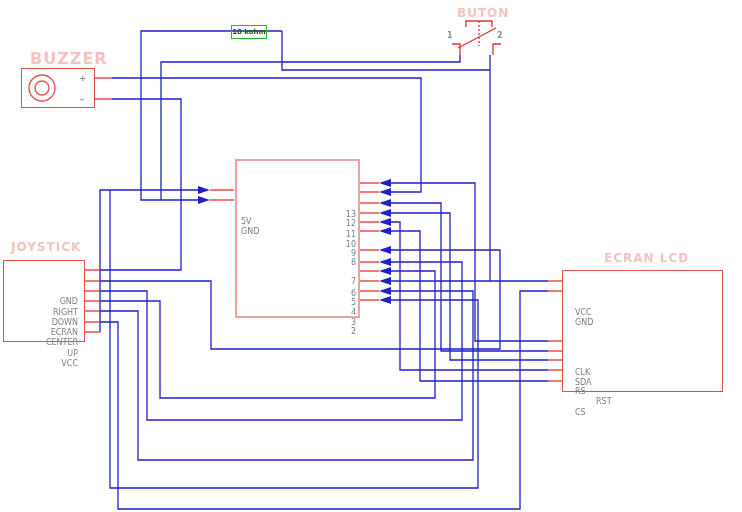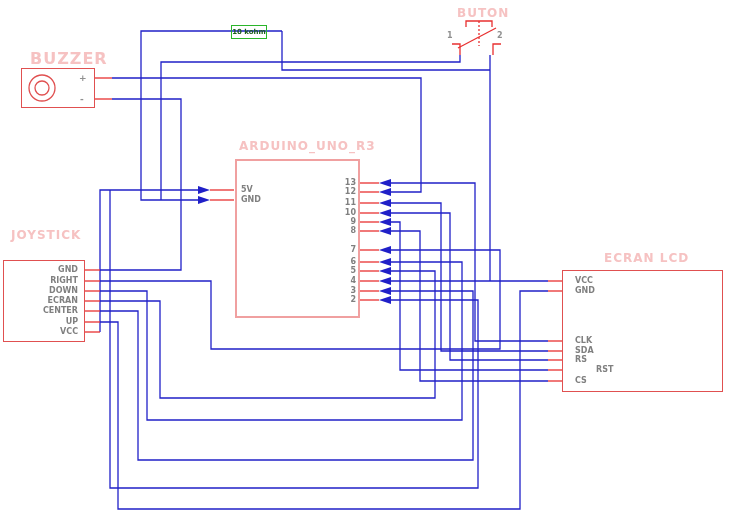--- a/index.html
+++ b/index.html
@@ -5,21 +5,21 @@
   html,body{margin:0;padding:0;background:#fff;}
   .stage{position:relative;width:742px;height:512px;background:#ffffff;
          font-family:"DejaVu Sans",sans-serif;overflow:hidden;}
   .stage svg{position:absolute;left:0;top:0;}
   .comp{position:absolute;border:1px solid #e05050;background:transparent;box-sizing:border-box;}
   .comp.arduino{border:2px solid #f0a0a0;}
   .comp.resistor{border:1px solid #2ab52a;display:flex;align-items:center;justify-content:center;
                  color:#1c5c1c;font-size:7px;font-weight:bold;white-space:nowrap;}
   .title{position:absolute;color:#f6c2c2;font-size:12px;font-weight:bold;letter-spacing:1px;white-space:nowrap;}
   .title.small{font-size:16px;}
-  .pin{position:absolute;color:#808080;font-size:8px;font-weight:bold;line-height:10px;height:10px;white-space:nowrap;}
+  .pin{position:absolute;color:#808080;font-size:8px;font-weight:normal;line-height:10px;height:10px;white-space:nowrap;margin-top:32px;}
   .pin.r{text-align:right;}
   .sign{position:absolute;color:#909090;font-size:9px;font-weight:bold;line-height:10px;}
   .btn-num{position:absolute;color:#909090;font-size:8px;font-weight:bold;line-height:9px;}
 </style>
 </head>
 <body>
 
 <div class="stage">
   <svg id="wires" width="742" height="512" viewBox="0 0 742 512">
       <polyline points="112,78 421,78 421,192 391,192" fill="none" stroke="#2020c8" stroke-width="1.3"></polyline>
@@ -94,22 +94,21 @@
       <polyline points="501,44 493,44 493,55" fill="none" stroke="#e83030" stroke-width="1.3"></polyline>
     </svg>
 
   <div class="comp" id="box-buzzer" style="left: 21px; top: 68px; width: 74px; height: 40px;"></div>
   <div class="comp resistor" id="box-resistor" style="left: 231px; top: 25px; width: 36px; height: 14px;">10 kohm</div>
   <div class="comp arduino" id="box-arduino" style="left: 235px; top: 159px; width: 125px; height: 159px;"></div>
   <div class="comp" id="box-joystick" style="left: 3px; top: 260px; width: 82px; height: 82px;"></div>
   <div class="comp" id="box-lcd" style="left: 562px; top: 270px; width: 161px; height: 122px;"></div>
 
   <div class="title small" style="left:30px;top:49px;">BUZZER</div>
-  <div class="title" style="left:239px;top:139px;">ARDUINO_UNO_R3</div>
-  <div class="title" style="left:11px;top:228px;text-align:center;">JOYSTICK</div>
+  <div class="title" style="left:11px;top:240px;text-align:center;">JOYSTICK</div>
   <div class="title" style="left:604px;top:251px;">ECRAN LCD</div>
   <div class="title" style="left:457px;top:6px;text-align:center;">BUTON</div>
 
   <div class="sign" style="left:79px;top:73px;">+</div>
   <div class="sign" style="left:80px;top:94px;">-</div>
 
   <div class="btn-num" id="btn-num-1" style="left: 447px; top: 31px;">1</div>
   <div class="btn-num" id="btn-num-2" style="left: 497px; top: 31px;">2</div>
 
   <div id="pin-labels">

